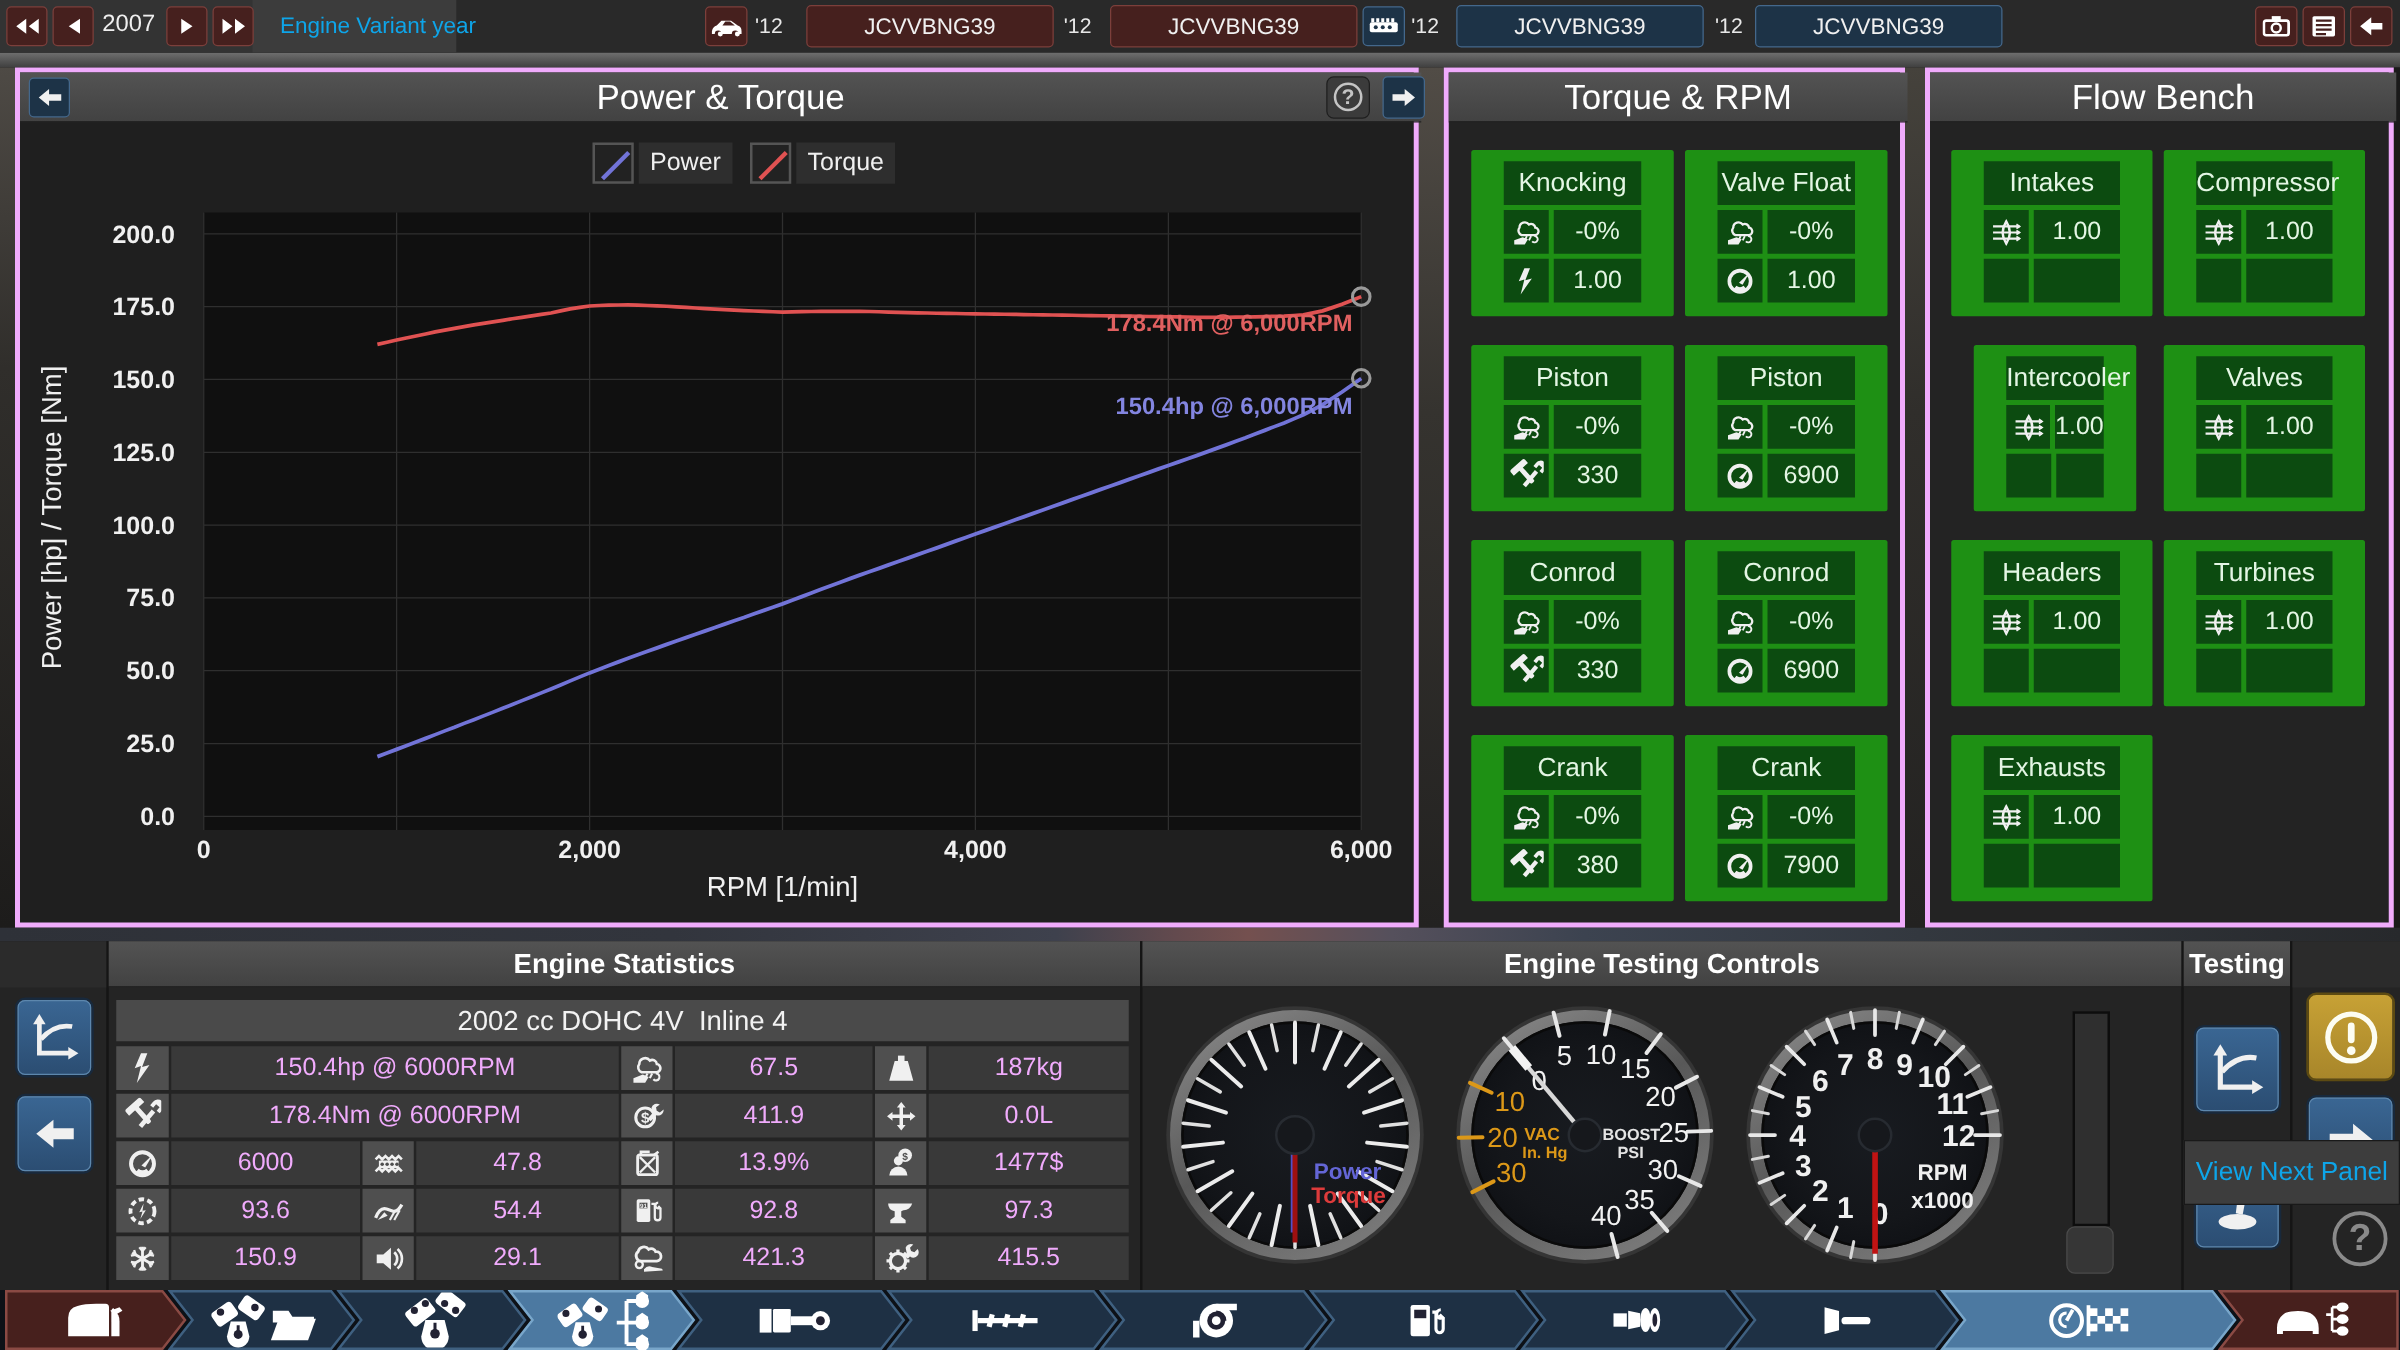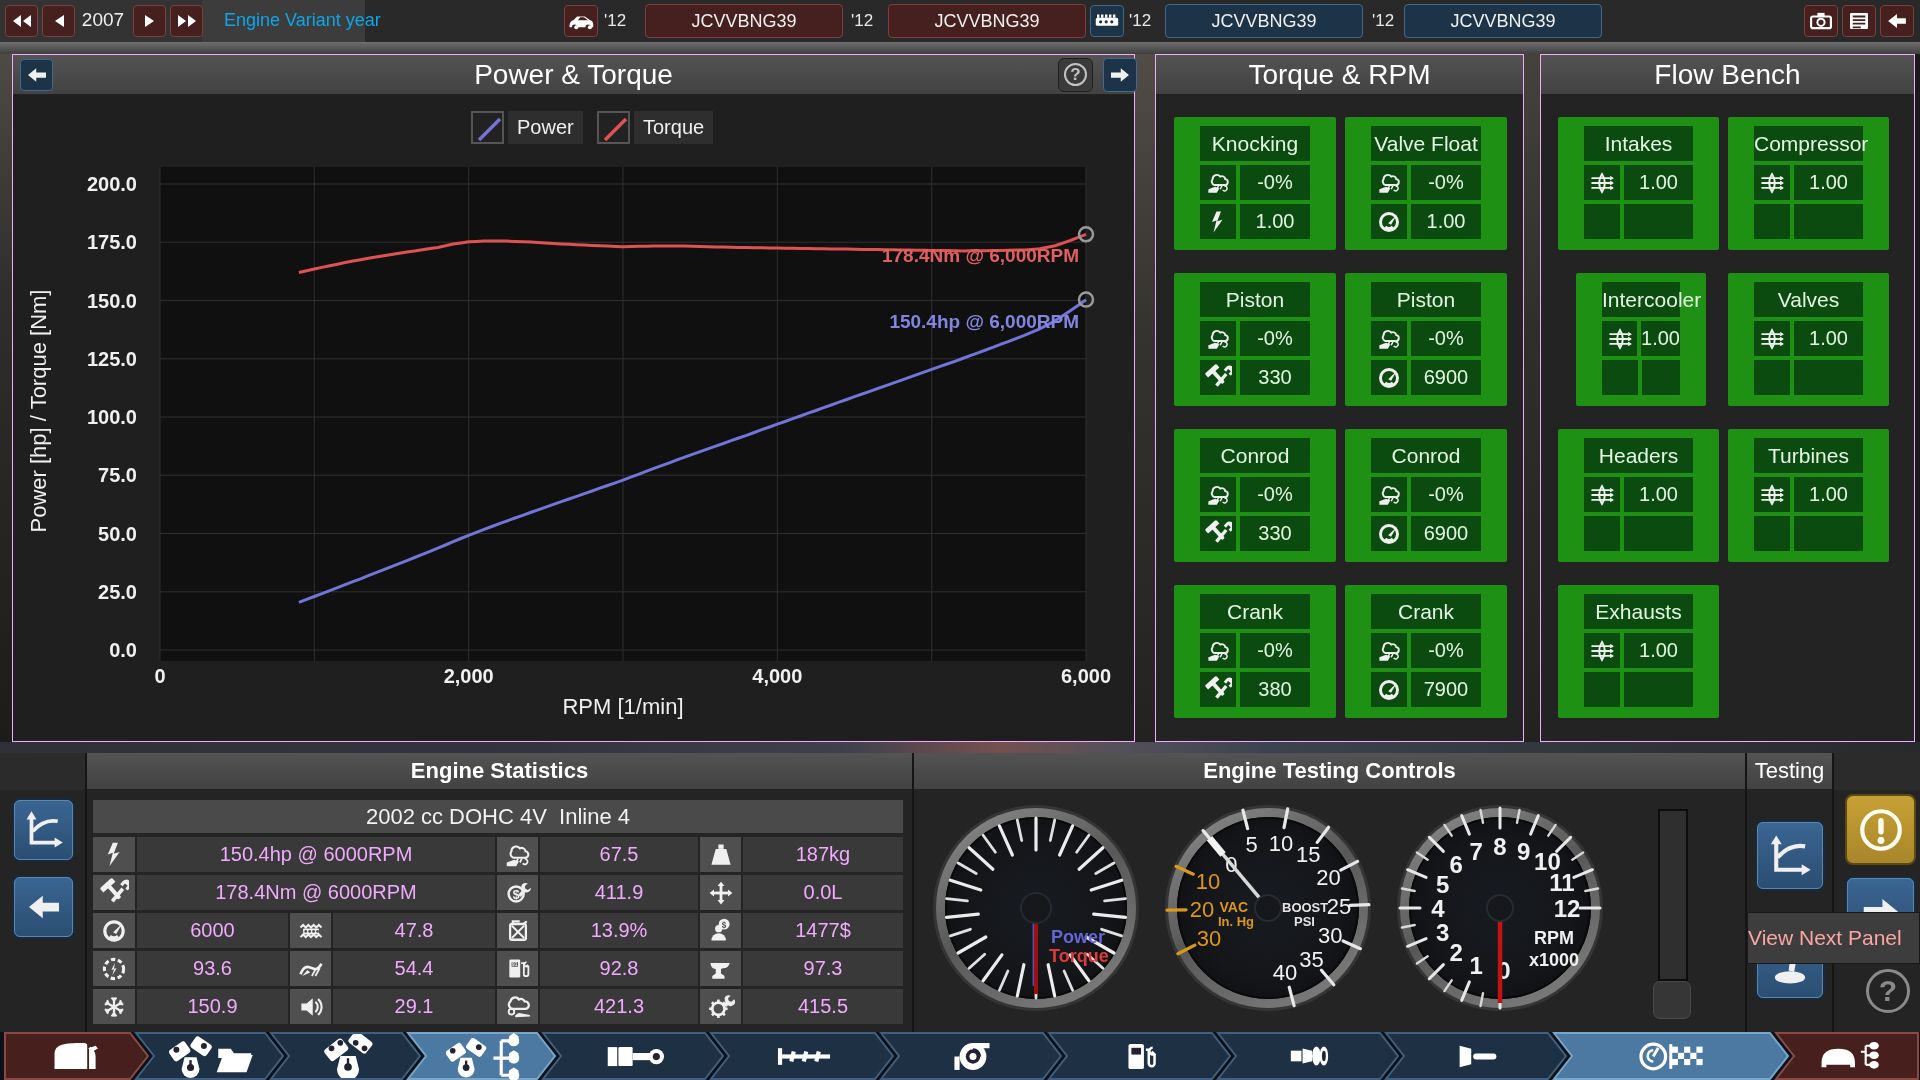--- a/index.html
+++ b/index.html
@@ -1,18 +1,18 @@
 <!DOCTYPE html>
 <html><head><meta charset="utf-8"><title>t</title><style>
 *{margin:0;padding:0;box-sizing:border-box}
 html,body{width:1920px;height:1080px;overflow:hidden;background:#1d1d1d;font-family:"Liberation Sans",sans-serif}
 .abs{position:absolute}
 #root{position:relative;width:1920px;height:1080px;background:#1d1d1d}
 .hdrband{background:linear-gradient(#535353,#424242);color:#fff;text-align:center;border-bottom:1px solid #222}
-.panel{background:#1f1f1f;border:1px solid #f0abfc}
+.panel{background:#1f1f1f;border:4px solid #f0abfc}
 .rbtn{background:#46201e;border:1px solid #7c3f3b;border-radius:4px;display:flex;align-items:center;justify-content:center}
 .bbtn{background:#1d3347;border:1px solid #44688c;border-radius:4px;display:flex;align-items:center;justify-content:center}
 .bigblue{background:linear-gradient(#3a6693,#2b4d72);border:2px solid #18293c;outline:1px solid #5d87ad;outline-offset:-3px;border-radius:8px;display:flex;align-items:center;justify-content:center}
 .gcard{background:#1e9014;padding:9px 26px;border-radius:2px}
 .gtitle{background:#0c4b10;color:#e4f6e4;font-size:21px;text-align:center;height:35px;line-height:35px;margin-bottom:4px}
 .grow{display:flex;height:35px;margin-bottom:4px}
 .gico{width:36px;background:#0c4b10;margin-right:4px;display:flex;align-items:center;justify-content:center}
 .gval{flex:1;background:#0c4b10;color:#e4f6e4;font-size:20px;text-align:center;line-height:35px}
 .statico{background:#4f4f4f;display:flex;align-items:center;justify-content:center}
 .statval{background:#393939;color:#f0abfc;font-size:20px;text-align:center}
@@ -479,21 +479,21 @@
         </div>
       </div>
 </div>
 <div class="abs" style="left:0;top:753px;width:1920px;height:279px;background:#242424"></div>
 <div class="abs" style="left:85px;top:753px;width:2px;height:279px;background:#151515"></div>
 <div class="abs" style="left:912px;top:753px;width:2px;height:279px;background:#151515"></div>
 <div class="abs" style="left:1745px;top:753px;width:2px;height:279px;background:#151515"></div>
 <div class="abs" style="left:1832px;top:753px;width:2px;height:279px;background:#151515"></div>
 <div class="abs hdrband" style="left:914px;top:753px;width:831px;height:37px;font-size:22px;font-weight:bold;line-height:36px">Engine Testing Controls</div>
 <div class="abs hdrband" style="left:87px;top:753px;width:825px;height:37px;font-size:22px;font-weight:bold;line-height:36px">Engine Statistics</div>
-<div class="abs hdrband" style="left:1747px;top:753px;width:85px;height:37px;font-size:22px;font-weight:normal;line-height:36px">Testing</div>
+<div class="abs hdrband" style="left:1747px;top:753px;width:85px;height:37px;font-size:22px;font-weight:bold;line-height:36px">Testing</div>
 <div class="abs" style="left:0;top:753px;width:85px;height:37px;background:#2b2b2b"></div>
 <div class="abs" style="left:1834px;top:753px;width:86px;height:37px;background:#2b2b2b"></div>
 <div class="abs bigblue" style="left:12px;top:798px;width:63px;height:64px">
       <svg width="40" height="40" viewBox="0 0 32 32">
         <path d="M6 5 v21 h21" stroke="#f0f0f0" stroke-width="3" fill="none"></path>
         <path d="M6 1 l-4 6.5 h8 Z" fill="#f0f0f0"></path>
         <path d="M31 26 l-6.5-4 v8 Z" fill="#f0f0f0"></path>
         <path d="M7 17 q9-10 20-8" stroke="#f0f0f0" stroke-width="3" fill="none"></path>
       </svg>
     </div>
@@ -858,21 +858,21 @@
         <circle cx="16" cy="16" r="12.5" fill="none" stroke="#fdfdf2" stroke-width="2.8"></circle>
         <rect x="14.2" y="8" width="3.6" height="11" rx="1.8" fill="#fdfdf2"></rect>
         <circle cx="16" cy="23" r="2.3" fill="#fdfdf2"></circle>
       </svg>
     </div>
 <div class="abs bigblue" style="left:1845px;top:876px;width:71px;height:71px">
       <svg width="46" height="46" viewBox="0 0 32 32">
         <path d="M28 16 l-11-9 v5.5 h-13 v7 h13 v5.5 Z" fill="#f0f0f0"></path>
       </svg>
     </div>
-<div class="abs" style="left:1747px;top:912px;width:173px;height:52px;background:#3d3d3d;border:1px solid #191919;color:#fca5a5;font-size:21px;display:flex;align-items:center;justify-content:flex-start;overflow:hidden">
+<div class="abs" style="left:1747px;top:912px;width:173px;height:52px;background:#3d3d3d;border:1px solid #191919;color:#0ea5e9;font-size:21px;display:flex;align-items:center;justify-content:center;overflow:hidden">
       <span style="white-space:nowrap">View Next Panel</span>
     </div>
 <div class="abs" style="left:1866px;top:969px;width:44px;height:44px;border:3.5px solid #8a8a8a;border-radius:50%;color:#8a8a8a;font-size:30px;font-weight:bold;text-align:center;line-height:38px">?</div>
 <div class="abs" style="left:0;top:1032px;width:1920px;height:48px;background:#0d1117"></div>
 <svg class="abs" style="left:3px;top:1032px" width="147" height="48">
       <polygon points="2,1 127,1 145,24 127,47 2,47" fill="#47201d" stroke="#8a4a44" stroke-width="2"></polygon>
     </svg>
 <div class="abs" style="left:16px;top:1032px;width:120px;height:48px;display:flex;align-items:center;justify-content:center">
       <svg width="46" height="28" viewBox="0 0 48 30">
         <path d="M1 29 v-16 q0-8 8-10 q6-2 16-2 h8 q3 0 3 3 v25 Z" fill="#ffffff"></path>

